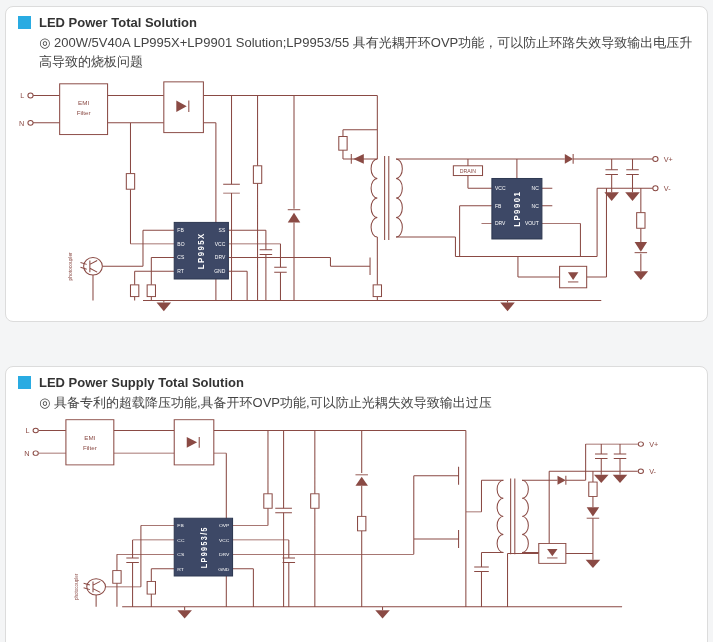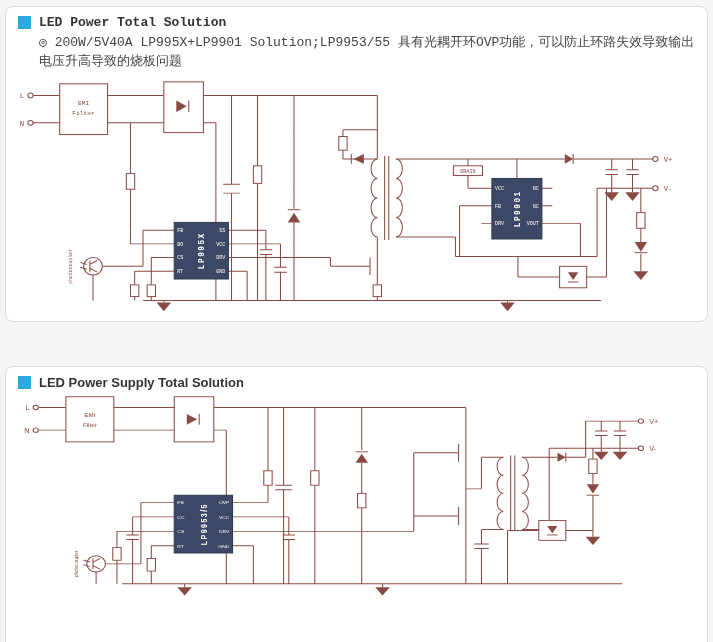--- a/index.html
+++ b/index.html
@@ -1,19 +1,19 @@
 <!DOCTYPE html>
 <html><head>
 <meta charset="utf-8">
 <style>
   * { box-sizing: border-box; }
   body { margin:0; background:#f4f5f6; font-family:"Liberation Sans","DejaVu Sans",sans-serif; }
   .page { width:713px; height:642px; padding:6px 5px; }
   .panel { background:#fff; border:1px solid #dcdcdc; border-radius:8px; padding:8px 12px 6px; position:relative; }
-  .panel1 { height:316px; margin-bottom:10px;font-family:Liberation Mono, monospace; }
+  .panel1 { height:316px; margin-bottom:10px; }
   .panel2 { height:304px;margin-top:44px; }
   .hdr { display:flex; align-items:center; gap:8px; }
   .sq { width:13px; height:13px; background:#29abe2; flex:0 0 auto; }
   .title { font-size:13px; font-weight:bold; color:#333; margin:0; }
   .bullet { font-size:13px; color:#444; margin:4px 0 0 21px; line-height:1.45; }
   .ckt { display:block; margin-top:4px; width:100%; }
   .ckt1 { height:244px; }
   .ckt2 { height:206px; }
   svg .w { stroke:#8a4a44; stroke-width:1; fill:none; }
   svg .box { stroke:#8a4a44; stroke-width:1; fill:#fff; }
@@ -141,20 +141,21 @@
         <text class="tl" x="620" y="118">V-</text>
       </g>
     </svg>
   </section>
 
   <section class="panel panel2">
     <div class="hdr">
       <span class="sq"></span>
       <h2 class="title">LED Power Supply Total Solution</h2>
     </div>
+    <p class="bullet">◎ 具备专利的超载降压功能,具备开环OVP功能,可以防止光耦失效导致输出过压</p>
 
     <svg class="ckt ckt2" viewBox="0 0 650 228" preserveAspectRatio="none">
 
       <path class="w" d="M20,15 H46 M20,40 H46 M92,15 H150 M92,40 H150 M188,15 H430 M188,40 H200 M200,40 V210 M100,210 H580 M255,15 V101 M255,106 V210 M285,15 V210 M330,15 V62 M330,76 V210 M430,15 V210 M423,55 V75 M423,125 V145 M380,65 V152 M380,65 H423 M380,135 H423 M216,152 H380 M430,105 H445 M445,105 V70 M445,70 H466 M466,150 H445 M445,150 V166 M445,171 V210 M484,70 H518 M526,70 H545 M545,70 V30 M545,30 H595 M484,150 H510 M510,150 V60 M510,60 H595 M560,30 V41 M560,46 V64 M578,30 V41 M578,46 V64 M552,60 V100 M552,112 V158 M140,120 H150 M140,136 H150 M140,152 H150 M140,168 H150 M206,120 H216 M206,136 H216 M206,152 H216 M206,168 H216 M216,120 H240 M240,120 V15 M216,136 H260 M260,136 V156 M260,161 V210 M216,168 H226 M226,168 V210 M140,120 H118 M118,120 V188 M118,188 H84 M140,136 H110 M110,136 V156 M110,161 V210 M140,152 H95 M95,152 V210 M140,168 H128 M128,168 V210 M75,197 V210 M500,151 H470 M470,151 V210 M526,151 H552 M160,210 V214 M350,210 V214"></path>
 
       <g>
         <path class="w" d="M466,70 a6,10 0 0 0 0,20 a6,10 0 0 0 0,20 a6,10 0 0 0 0,20 a6,10 0 0 0 0,20"></path>
         <path class="w" d="M484,70 a6,10 0 0 1 0,20 a6,10 0 0 1 0,20 a6,10 0 0 1 0,20 a6,10 0 0 1 0,20"></path>
         <path class="w" d="M473,68 V152 M477,68 V152"></path>
       </g>

